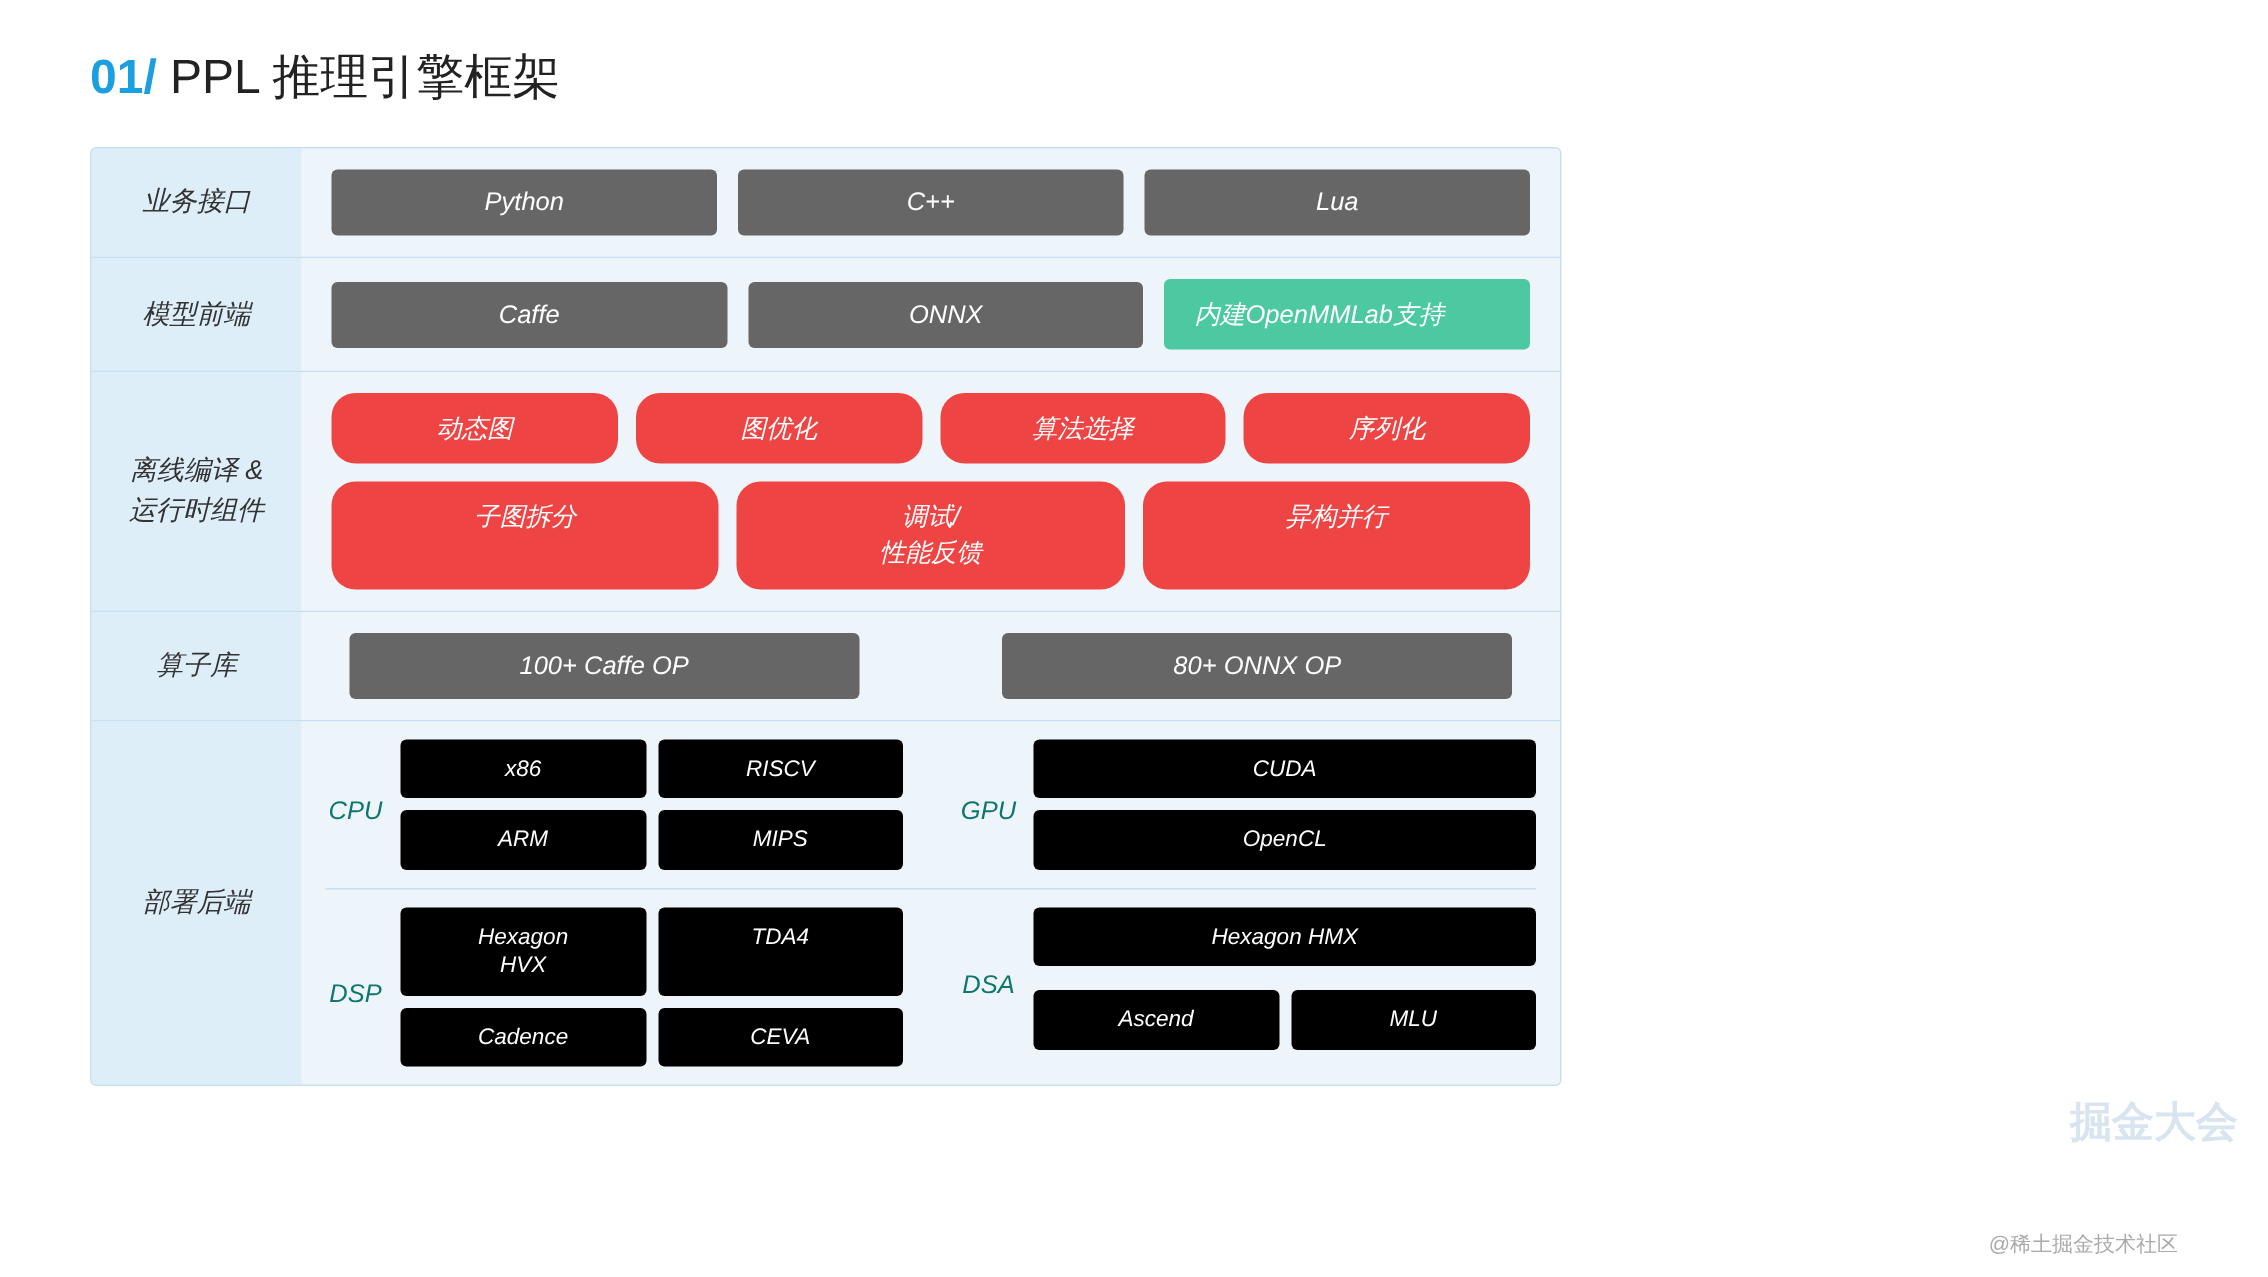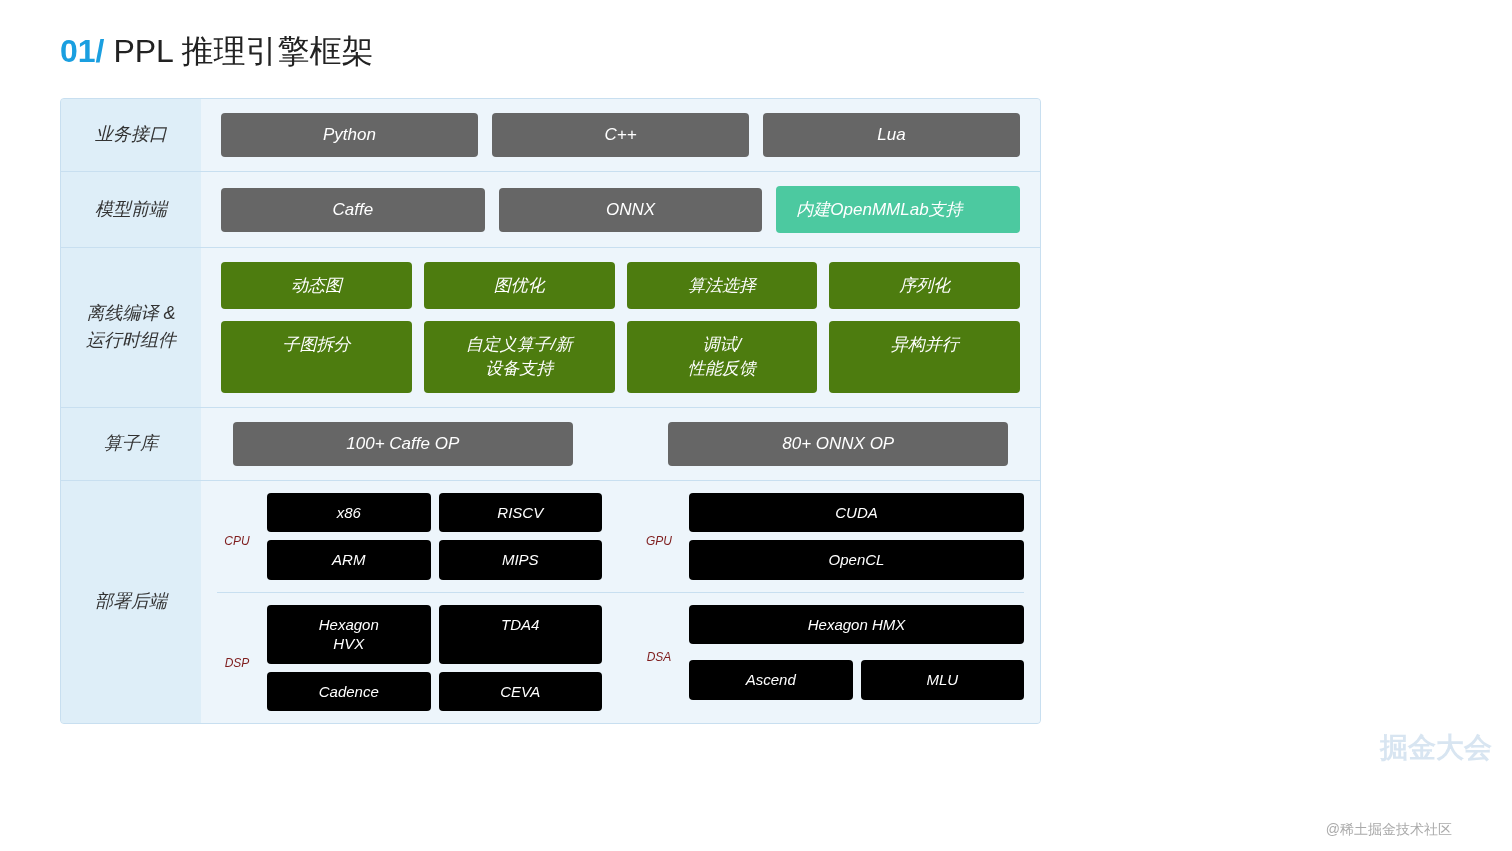--- a/index.html
+++ b/index.html
@@ -82,23 +82,23 @@
       padding: 12px 30px;
       font-size: 17px;
       font-weight: 400;
       white-space: nowrap;
       flex: 1;
       text-align: center;
     }
 
     
     .btn-blue {
-      background: #4d7c0f;
+      background: #ef4444;
       color: #fff;
-      border-radius: 4px;
+      border-radius: 16px;
       padding: 12px 27px;
       font-size: 17px;
       font-weight: 400;
       text-align: center;
       flex: 1;
     }
 
     
     .btn-green {
       background: #4cc9a0;
@@ -160,22 +160,22 @@
       position: absolute;
       right: 20px;
       bottom: 84px;
       font-size: 28px;
       color: rgba(100,150,200,0.25);
       writing-mode: horizontal-tb;
       font-weight: 700;
     }
 
     .deploy-sub-label {
-      font-size: 12px;
-      color: #7f1d1d;
+      font-size: 17px;
+      color: #0f766e;
       min-width: 40px;
       padding-top: 10px;
       text-align: center;
     }
 
     .deploy-grid-2col {
       display: grid;
       grid-template-columns: 1fr 1fr;
       gap: 8px;
       flex: 1;
@@ -233,21 +233,20 @@
       <div class="row-label" style="line-height:1.5;">离线编译 &amp;<br>运行时组件</div>
       <div class="row-content-vertical">
         <div class="sub-row">
           <div class="btn-blue">动态图</div>
           <div class="btn-blue">图优化</div>
           <div class="btn-blue">算法选择</div>
           <div class="btn-blue">序列化</div>
         </div>
         <div class="sub-row">
           <div class="btn-blue">子图拆分</div>
-          <div class="btn-blue" style="line-height:1.4;">自定义算子/新<br>设备支持</div>
           <div class="btn-blue" style="line-height:1.4;">调试/<br>性能反馈</div>
           <div class="btn-blue">异构并行</div>
         </div>
       </div>
     </div>
 
     <div class="row">
       <div class="row-label">算子库</div>
       <div class="op-row-content">
         <div class="btn-gray">100+ Caffe OP</div>

